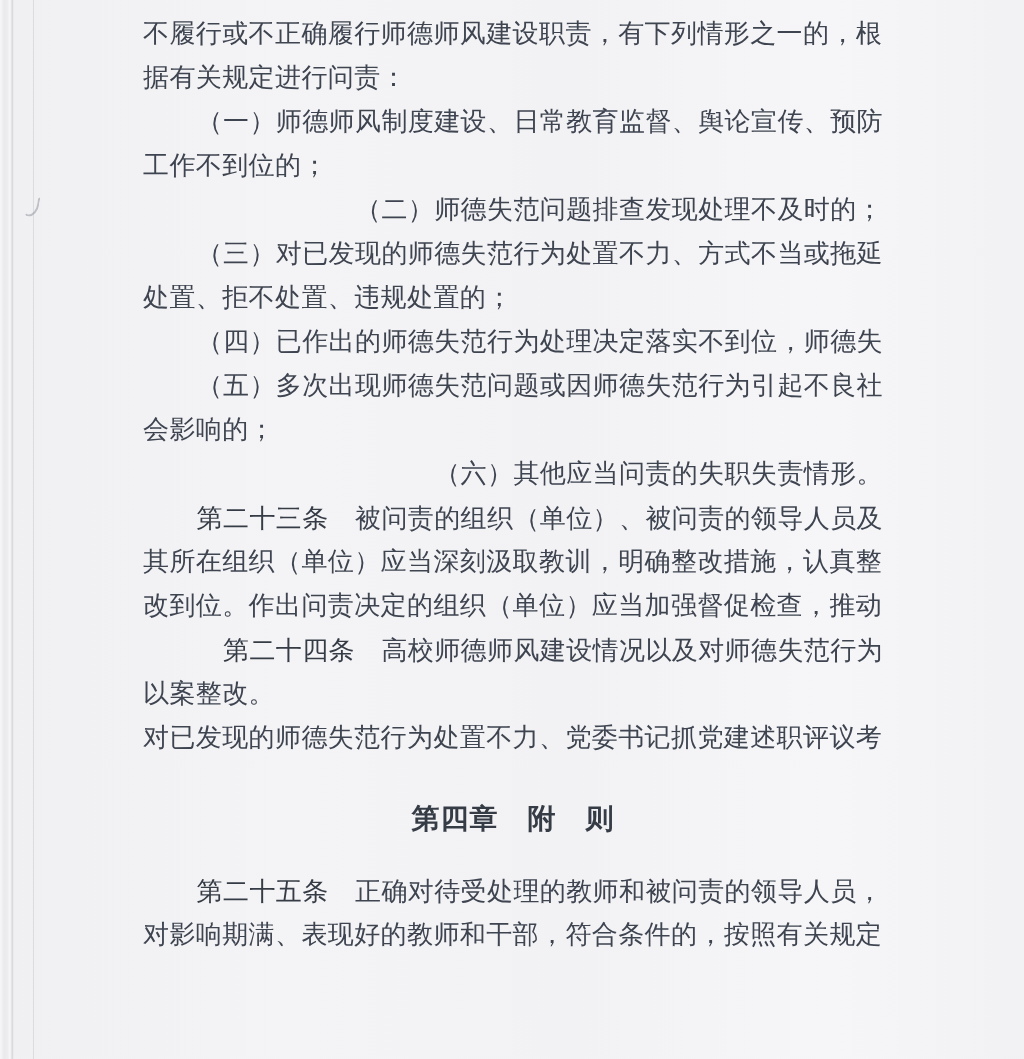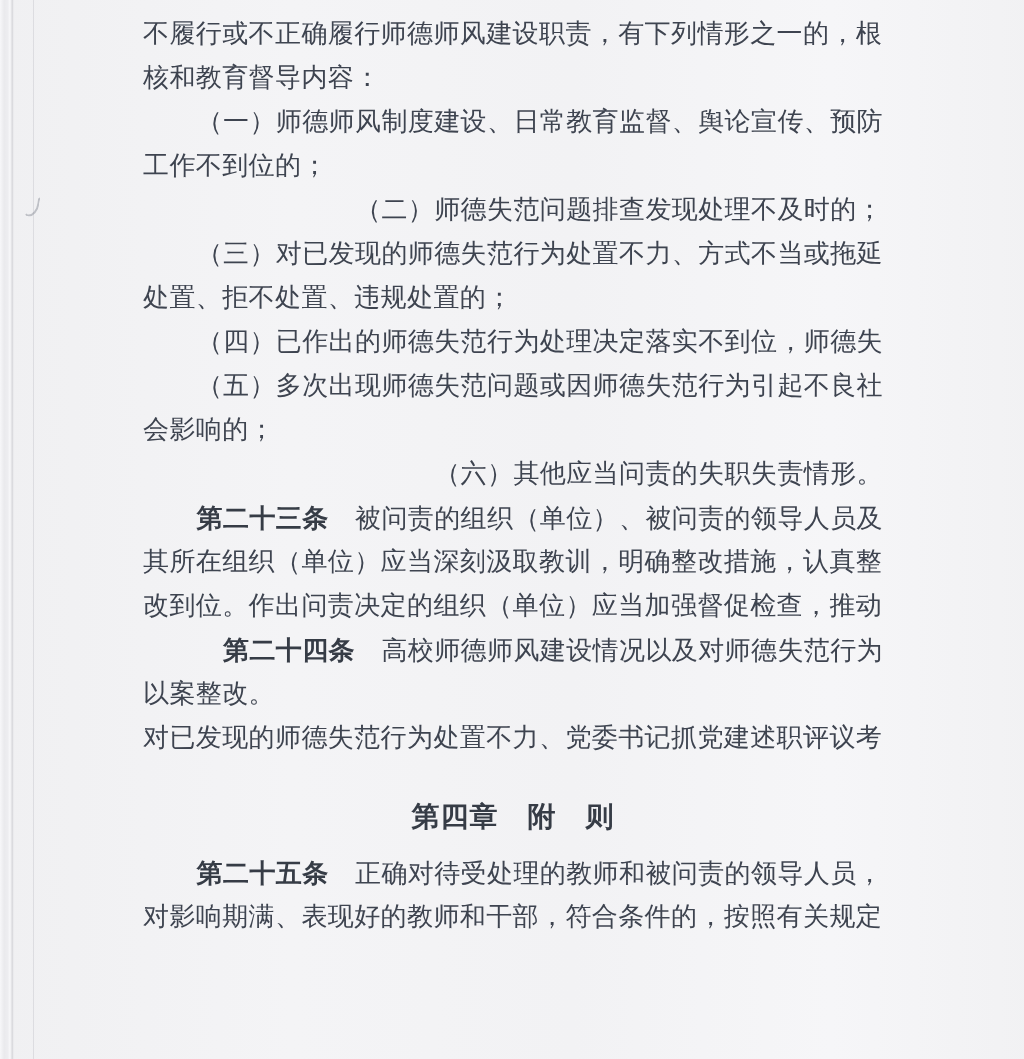--- a/index.html
+++ b/index.html
@@ -57,49 +57,49 @@
   .line {
     height: 44px;
     white-space: nowrap;
   }
   .indent {
     padding-left: 53px;
     text-align: right;
   }
   .art {
     font-family: "Liberation Sans", "DejaVu Sans", sans-serif;
-    font-weight: 700;
+    font-weight: 400;
     color: #363c46;
     letter-spacing: 0.4px;
   }
   .chapter {
     height: 44px;
     margin-top: 37px;
-    margin-bottom: 10px;
+    margin-bottom: 28px;
     text-align: center;
-    font-family: Liberation Mono, monospace;
+    font-family: Liberation Sans, sans-serif;
     font-weight: 700;
     font-size: 28px;
     line-height: 44px;
     letter-spacing: 1px;
     color: #363c46;
     white-space: nowrap;
   }
 </style>
 </head>
 <body>
 
 <div class="page">
   <div class="scan-edge"></div>
   <div class="crease-line"></div>
   <div class="crease-hook"></div>
 
   <div class="textblock">
     <div class="line">不履行或不正确履行师德师风建设职责，有下列情形之一的，根</div>
-    <div class="line">核和教育督导内容：</div>
+    <div class="line">据有关规定进行问责：</div>
     <div class="line indent">（一）师德师风制度建设、日常教育监督、舆论宣传、预防</div>
     <div class="line">工作不到位的；</div>
     <div class="line indent">（二）师德失范问题排查发现处理不及时的；</div>
     <div class="line indent">（三）对已发现的师德失范行为处置不力、方式不当或拖延</div>
     <div class="line">处置、拒不处置、违规处置的；</div>
     <div class="line indent">（四）已作出的师德失范行为处理决定落实不到位，师德失</div>
     <div class="line indent">（五）多次出现师德失范问题或因师德失范行为引起不良社</div>
     <div class="line">会影响的；</div>
     <div class="line indent">（六）其他应当问责的失职失责情形。</div>
 

